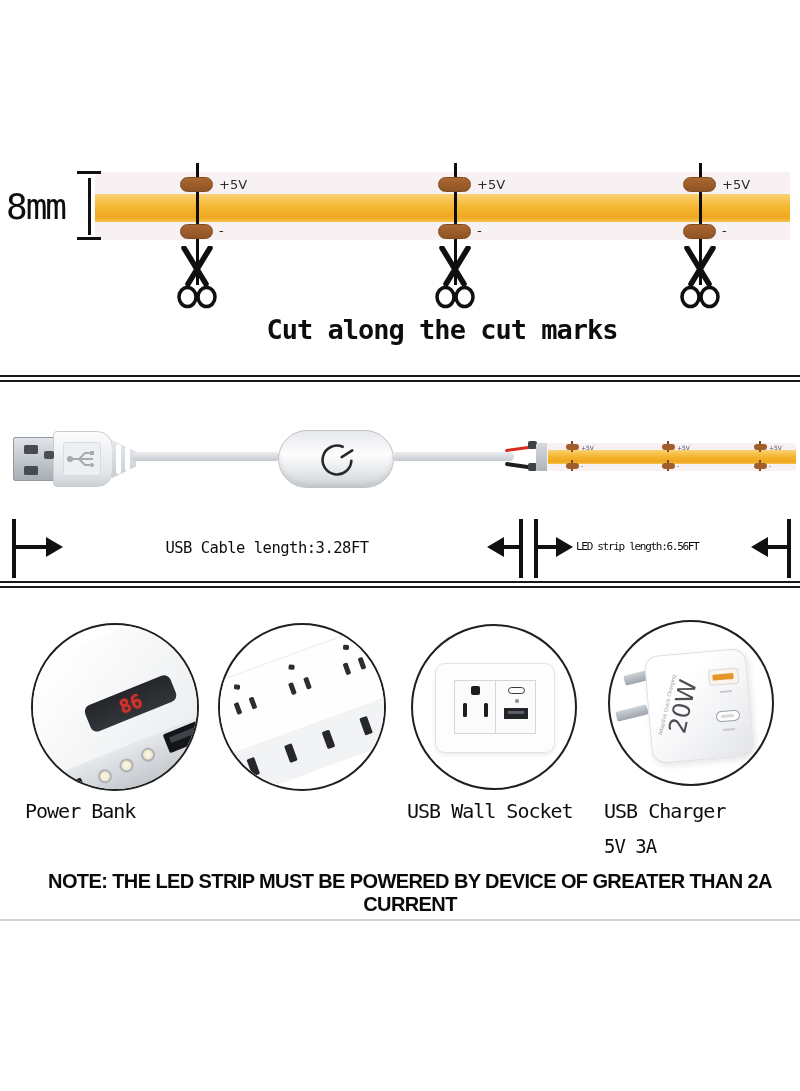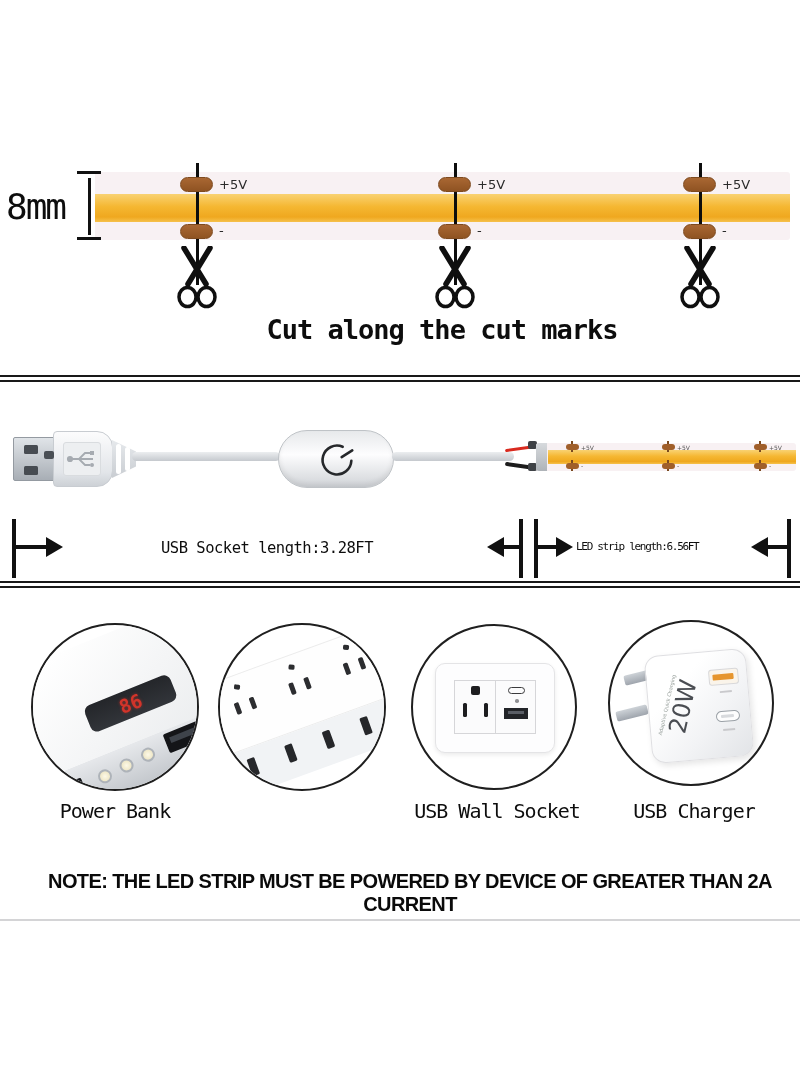--- a/index.html
+++ b/index.html
@@ -8,21 +8,21 @@
   .abs{position:absolute;}
   .bar{background:#111;}
   .divider{position:absolute;left:0;width:800px;height:7px;border-top:2px solid #191919;border-bottom:2px solid #191919;box-sizing:border-box;}
   .pad{position:absolute;background:linear-gradient(180deg,#a96733,#8f5322);border-radius:8px;border:1px solid #7e4a1e;box-sizing:border-box;}
   .padlabel{position:absolute;font-family:"DejaVu Sans",sans-serif;font-size:13px;color:#2b2b2b;line-height:14px;}
   .cutline{position:absolute;width:2.5px;background:#0d0d0d;}
   .goldband{background:linear-gradient(180deg,#f9d272 0%,#f5b732 45%,#efa81f 82%,#f6c14b 100%);}
   .cable{position:absolute;height:9px;border-radius:4.5px;background:linear-gradient(180deg,#eceef0,#c5c9ce);}
   .dimtext{position:absolute;font-size:15.5px;letter-spacing:-0.5px;color:#0d0d0d;white-space:nowrap;}
   .circ{position:absolute;border:2px solid #1f1f1f;border-radius:50%;background:#fff;overflow:hidden;box-sizing:border-box;}
-  .devlabel{position:absolute;font-size:20px;letter-spacing:-1px;text-align:center;color:#0d0d0d;white-space:nowrap;}
+  .devlabel{position:absolute;font-size:20px;letter-spacing:-1px;text-align:left;color:#0d0d0d;white-space:nowrap;}
   .slot{position:absolute;background:#2c2d30;border-radius:1.5px;}
   .tri{position:absolute;width:0;height:0;}
 </style>
 </head>
 <body>
 
 <div id="stage">
 
   <div class="abs" style="left:95px;top:172px;width:695px;height:68px;background:#f8f1f3;border-radius:3px;">
     <div class="abs goldband" style="left:0;right:0;top:22px;height:28px;"></div>
@@ -139,21 +139,21 @@
   <div class="abs" style="left:759px;top:441px;width:2px;height:11px;background:#7a4a20;"></div>
   <div class="abs" style="left:753.5px;top:444px;width:13px;height:6px;background:#a05f2a;border-radius:3px;"></div>
   <div class="abs" style="left:769px;top:443.5px;font-size:6px;font-family:'DejaVu Sans',sans-serif;color:#555;">+5V</div>
   <div class="abs" style="left:759px;top:460px;width:2px;height:11px;background:#7a4a20;"></div>
   <div class="abs" style="left:753.5px;top:463px;width:13px;height:6px;background:#a05f2a;border-radius:3px;"></div>
   <div class="abs" style="left:769px;top:462px;font-size:6px;font-family:'DejaVu Sans',sans-serif;color:#555;">-</div>
 
   <div class="abs bar" style="left:12px;top:519px;width:4px;height:59px;"></div>
   <div class="abs bar" style="left:16px;top:545px;width:30px;height:4px;"></div>
   <div class="tri" style="left:46px;top:537px;border-top:10px solid transparent;border-bottom:10px solid transparent;border-left:17px solid #111;"></div>
-  <div class="dimtext" style="left:137px;top:539px;width:260px;text-align:center;">USB Socket length:3.28FT</div>
+  <div class="dimtext" style="left:137px;top:539px;width:260px;text-align:center;">USB Cable length:3.28FT</div>
   <div class="tri" style="left:487px;top:537px;border-top:10px solid transparent;border-bottom:10px solid transparent;border-right:17px solid #111;"></div>
   <div class="abs bar" style="left:504px;top:545px;width:17px;height:4px;"></div>
   <div class="abs bar" style="left:519px;top:519px;width:4px;height:59px;"></div>
   <div class="abs bar" style="left:534px;top:519px;width:4px;height:59px;"></div>
   <div class="abs bar" style="left:538px;top:545px;width:18px;height:4px;"></div>
   <div class="tri" style="left:556px;top:537px;border-top:10px solid transparent;border-bottom:10px solid transparent;border-left:17px solid #111;"></div>
   <div class="dimtext" style="left:576px;top:540px;font-size:11px;letter-spacing:-1.3px;">LED strip length:6.56FT</div>
   <div class="tri" style="left:751px;top:537px;border-top:10px solid transparent;border-bottom:10px solid transparent;border-right:17px solid #111;"></div>
   <div class="abs bar" style="left:768px;top:545px;width:19px;height:4px;"></div>
   <div class="abs bar" style="left:787px;top:519px;width:4px;height:59px;"></div>
@@ -231,18 +231,19 @@
       <div class="abs" style="left:66px;top:60px;width:24px;height:11px;border:1.5px solid #9aa0a6;border-radius:5.5px;background:#fdfdfd;box-sizing:border-box;">
         <div class="abs" style="left:4px;top:3px;width:13px;height:2.5px;background:#d8dadd;border-radius:1px;"></div>
       </div>
       <div class="abs" style="left:72px;top:78px;width:12px;height:2px;background:#c9c9cc;"></div>
     </div>
   </div>
 
   <div class="devlabel" style="left:25px;top:799px;width:180px;">Power Bank</div>
   <div class="devlabel" style="left:407px;top:799px;width:180px;">USB Wall Socket</div>
   <div class="devlabel" style="left:604px;top:799px;width:180px;">USB Charger</div>
+  <div class="devlabel" style="left:604px;top:835px;width:180px;font-size:19px;">5V 3A</div>
 
   <div class="abs" style="left:0;right:0;top:870px;text-align:center;transform:translateX(10px);font-family:'Liberation Sans',sans-serif;font-weight:bold;font-size:20px;letter-spacing:-0.6px;color:#0a0a0a;">NOTE: THE LED STRIP MUST BE POWERED BY DEVICE OF GREATER THAN 2A CURRENT</div>
 
   <div class="abs" style="left:0;top:919px;width:800px;height:2px;background:#d4d4d6;"></div>
 
 </div>
 
 </body></html>

